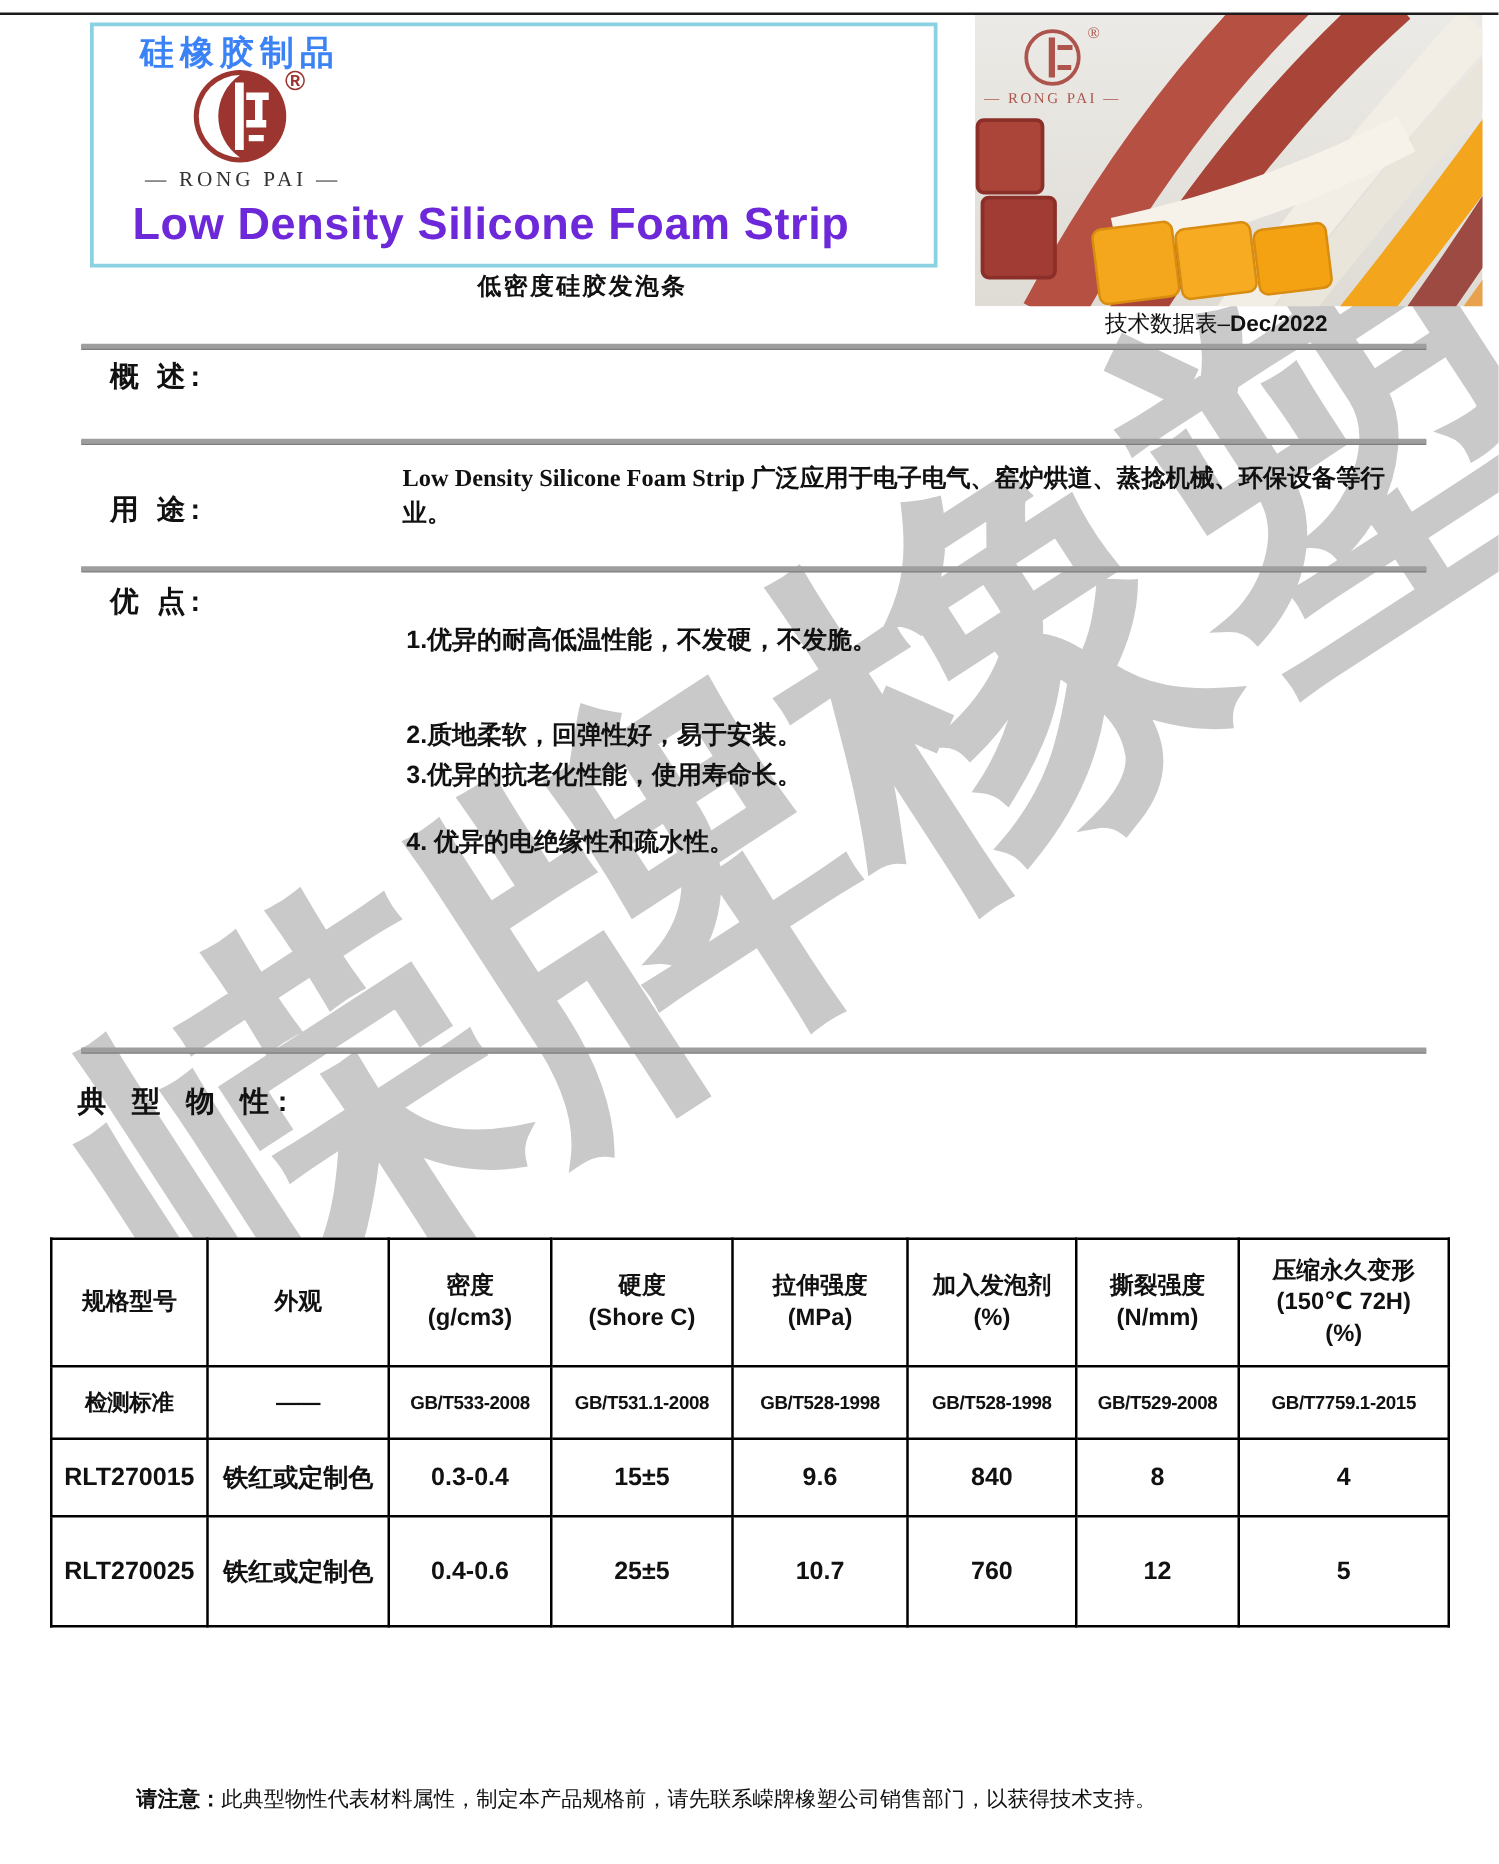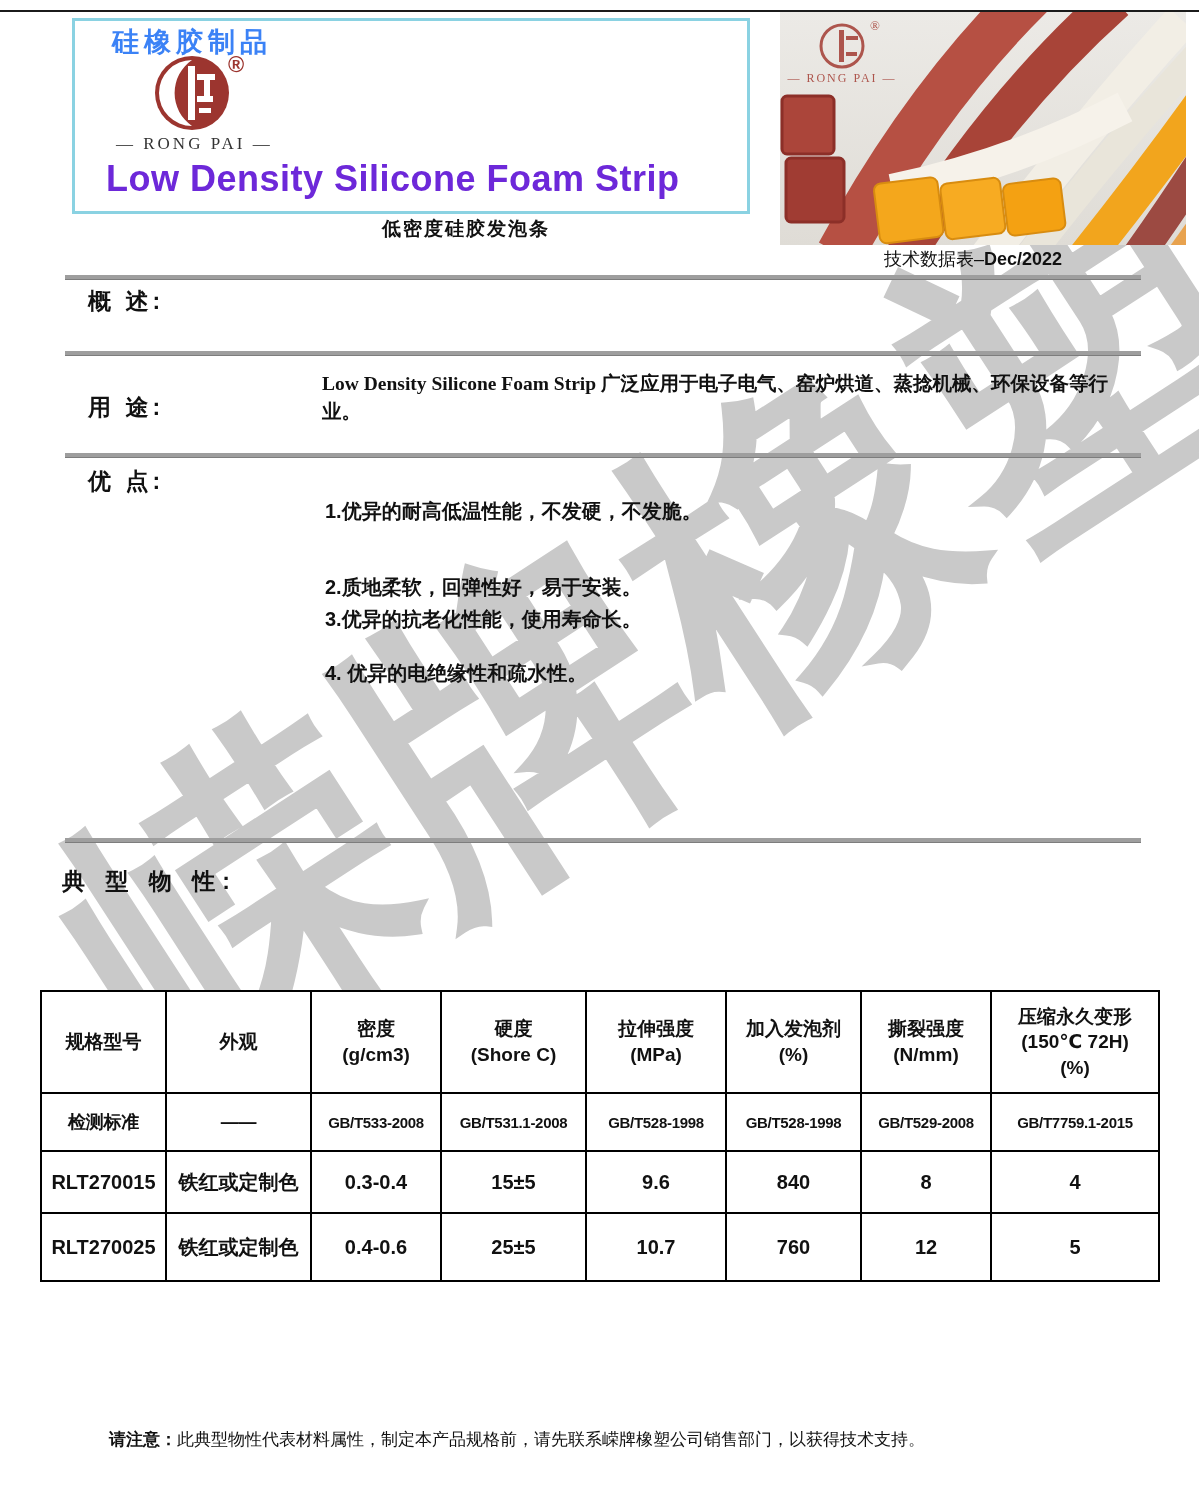--- a/index.html
+++ b/index.html
@@ -40,21 +40,21 @@
 
   .adv-item{position:absolute;left:325px;font-size:20px;font-weight:bold;z-index:3;white-space:nowrap;text-align:center;}
   .adv-1{top:498px}.adv-2{top:574px}.adv-3{top:606px}.adv-4{top:660px}
 
   table.props{position:absolute;left:40px;top:990px;z-index:3;border-collapse:collapse;table-layout:fixed;background:#ffffff;}
   table.props td,table.props th{border:2px solid #000;text-align:center;vertical-align:middle;padding:0 2px;overflow:hidden;}
   tr.hdr{height:102px;}
   tr.hdr th{font-size:19px;font-weight:bold;line-height:1.35;}
   tr.std{height:58px;}
   tr.std td{font-size:15px;font-weight:bold;letter-spacing:-0.3px;white-space:nowrap;}
-  tr.d1{height:62px;} tr.d2{height:68px;}
+  tr.d1{height:62px;} tr.d2{height:88px;}
   tr.d1 td,tr.d2 td{font-size:20px;font-weight:bold;white-space:nowrap;}
   td.model{font-size:17px;}
 
   .note{position:absolute;left:78px;top:1428px;font-size:17px;z-index:3;white-space:nowrap;}
   .note .prefix{font-weight:bold;margin-left:31px;}
 </style>
 </head>
 <body>
 
 <div class="page">

